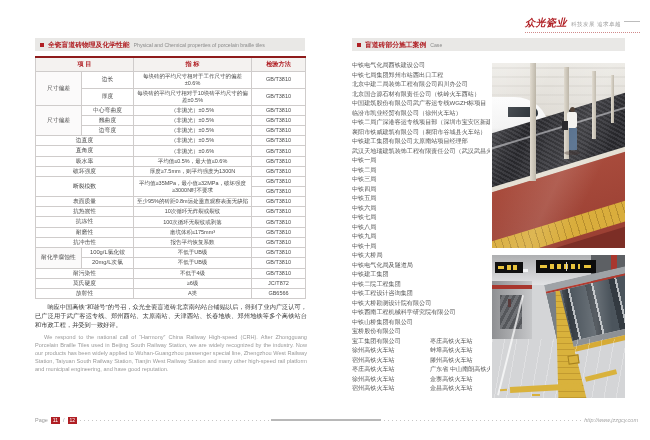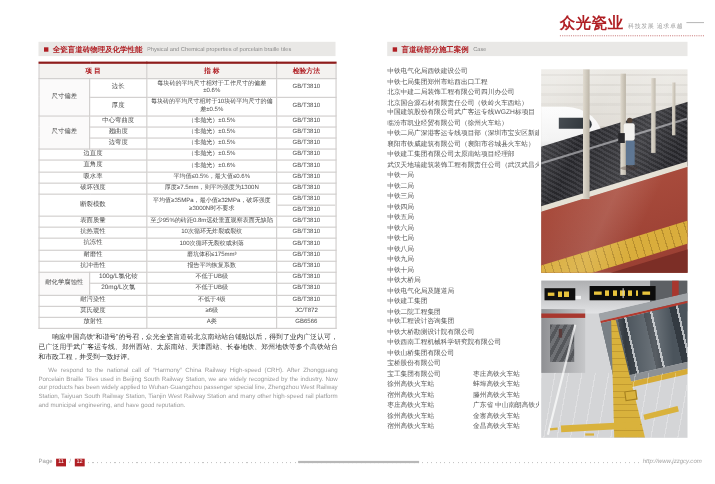--- a/index.html
+++ b/index.html
@@ -1,20 +1,20 @@
 <!DOCTYPE html>
 <html><head>
 <meta charset="utf-8">
 <style>
   html,body{margin:0;padding:0;background:#ffffff;}
   #page{position:relative;width:650px;height:440px;background:#ffffff;overflow:hidden;
         font-family:"Liberation Sans","DejaVu Sans",sans-serif;color:#3a3a3a;}
   
   #brand{position:absolute;top:12px;right:10px;text-align:right;border-bottom:1px dotted #d08a8a;padding-bottom:2px;}
-  #brand .logo{font-size:14px;font-weight:bold;color:#b01f24;letter-spacing:.5px;}
+  #brand .logo{font-size:10px;font-weight:bold;font-style:italic;color:#b01f24;letter-spacing:.5px;}
   #brand .tagline{font-size:5.5px;color:#9a9a9a;margin-left:4px;letter-spacing:.5px;}
   #brand .rule{display:inline-block;width:16px;height:1px;background:#bcbcbc;vertical-align:middle;margin-left:3px;}
   
   .section-bar{position:absolute;top:38px;height:13px;background:#e9e8e6;display:flex;align-items:center;gap:4px;
                padding:0 5px;box-sizing:border-box;}
   #bar-left{left:35px;width:270px;}
   #bar-right{left:352px;width:273px;}
   .bullet{width:4px;height:4px;background:#b01f24;flex:0 0 auto;}
   .t-cn{font-size:6.8px;font-weight:bold;color:#b01f24;white-space:nowrap;}
   .t-en{font-size:5.2px;color:#8a8a8a;white-space:nowrap;overflow:hidden;}

